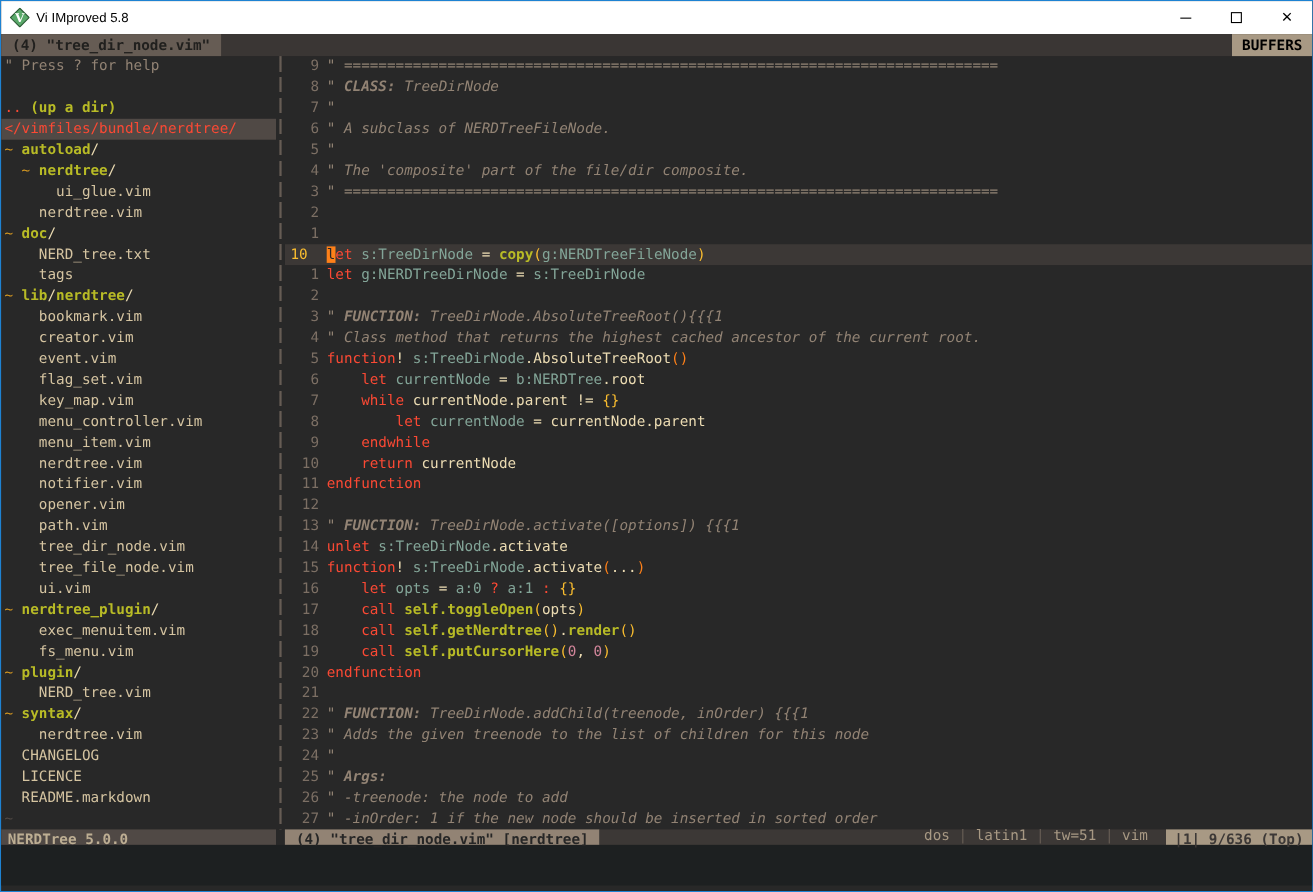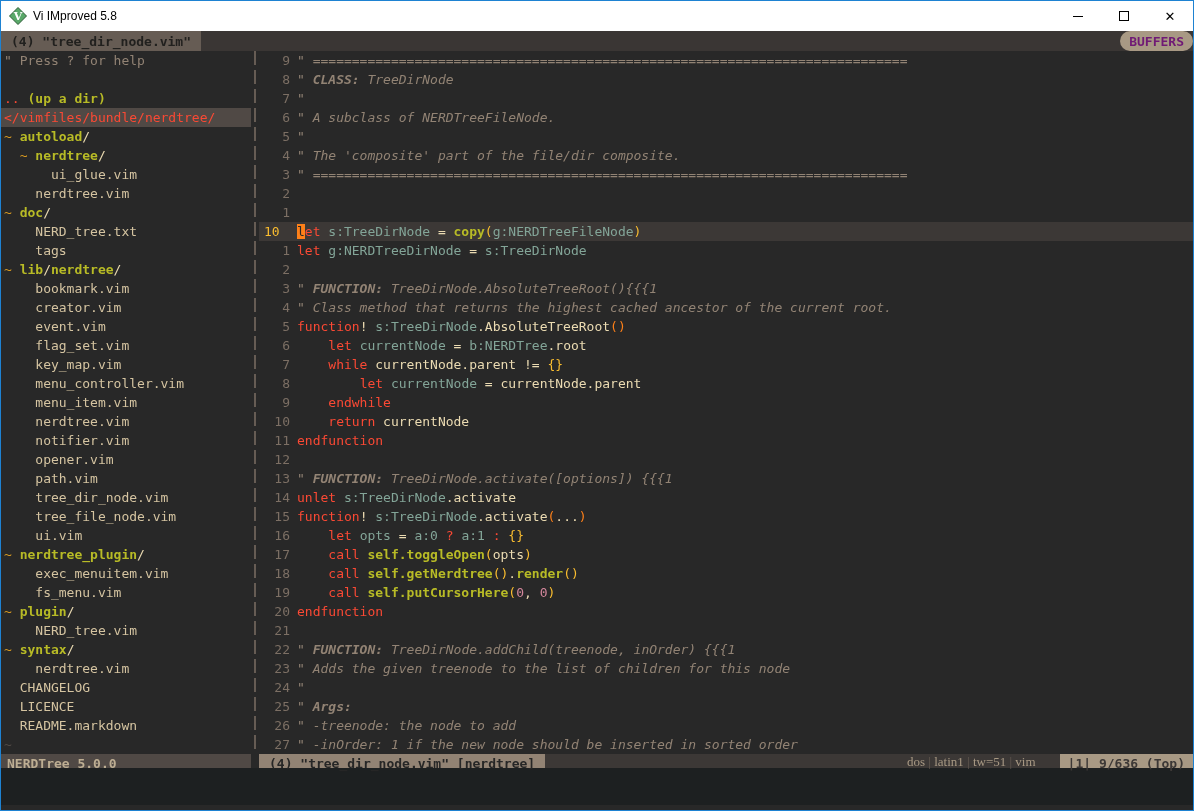--- a/index.html
+++ b/index.html
@@ -16,21 +16,21 @@
   .win-title { font-family:"Liberation Sans", sans-serif; font-size:12px; color:#000; margin-right:auto; }
   .winbtns { display:flex; height:100%; }
   .winbtn { width:46px; height:100%; display:flex; align-items:center; justify-content:center; cursor:default; }
   .g-min { width:10px; height:1px; background:#000; }
   .g-max { width:10px; height:10px; border:1px solid #000; }
   .g-close { font-size:13px; color:#000; font-family:"DejaVu Sans", sans-serif; line-height:1; }
   
   .tabline { height:20px; background:#3a3634; display:flex; font-size:13px; font-weight:bold; white-space:pre; }
   .tab { background:#665c54; color:#21201e; padding:0 10px; display:flex; align-items:center; }
   .tab-fill { flex:1; }
-  .buffers { background:#a89984; color:#701a75; padding:0 9px; display:flex; align-items:center;border-radius:10px; }
+  .buffers { background:#a89984; color:#000000; padding:0 9px; display:flex; align-items:center; }
   
   .main { display:flex; height:703px; }
   .tree { width:250px; padding-left:3px; font-size:13px; line-height:19px; white-space:pre; overflow:hidden; }
   .tree .line { height:19px; }
   .tree .line.root { background:#504945; margin-left:-3px; padding-left:3px; }
   .vsep { width:8px; position:relative; flex:none; }
   .vsep::before { content:""; position:absolute; left:3px; top:0; bottom:0; width:2px;
      background:repeating-linear-gradient(180deg,#665c54 0 14px,transparent 14px 19px); }
   .code-area { flex:1; font-size:13px; line-height:19px; white-space:pre; overflow:hidden; }
   .row { display:flex; height:19px; }
@@ -53,21 +53,21 @@
   .mark { color:#d79921; }
   .dir  { color:#b8bb26; font-weight:bold; }
   .sl   { color:#ebdbb2; }
   .file { color:#d5c4a1; }
   .filler { color:#504945; }
   
   .status { height:14px; display:flex; font-size:13px; white-space:pre; }
   .st-left { flex:none; width:250px; background:#504945; color:#bdae93; font-weight:bold; padding-left:6px; line-height:19px; }
   .st-gap { flex:none; width:8px; background:#282828; }
   .st-file { flex:none; background:#928374; color:#262626; font-weight:bold; padding:0 10px; line-height:19px; }
-  .st-mid { flex:1; background:#3c3836; display:flex; align-items:flex-start; justify-content:flex-end; color:#a89984; padding-right:24px;font-family:Liberation Serif, serif; }
+  .st-mid { flex:1; background:#3c3836; display:flex; align-items:flex-end; justify-content:flex-end; color:#a89984; padding-right:16px; }
   .st-sep { color:#665c54; }
   .st-pos { flex:none; background:#a89984; color:#3c3836; font-weight:bold; padding:0 8px; line-height:19px; }
   
   .cmdline { height:37px; background:#1d2021; }
 </style>
 </head>
 <body>
 
 <div class="titlebar">
   <svg class="app-icon" viewBox="0 0 18 18">

